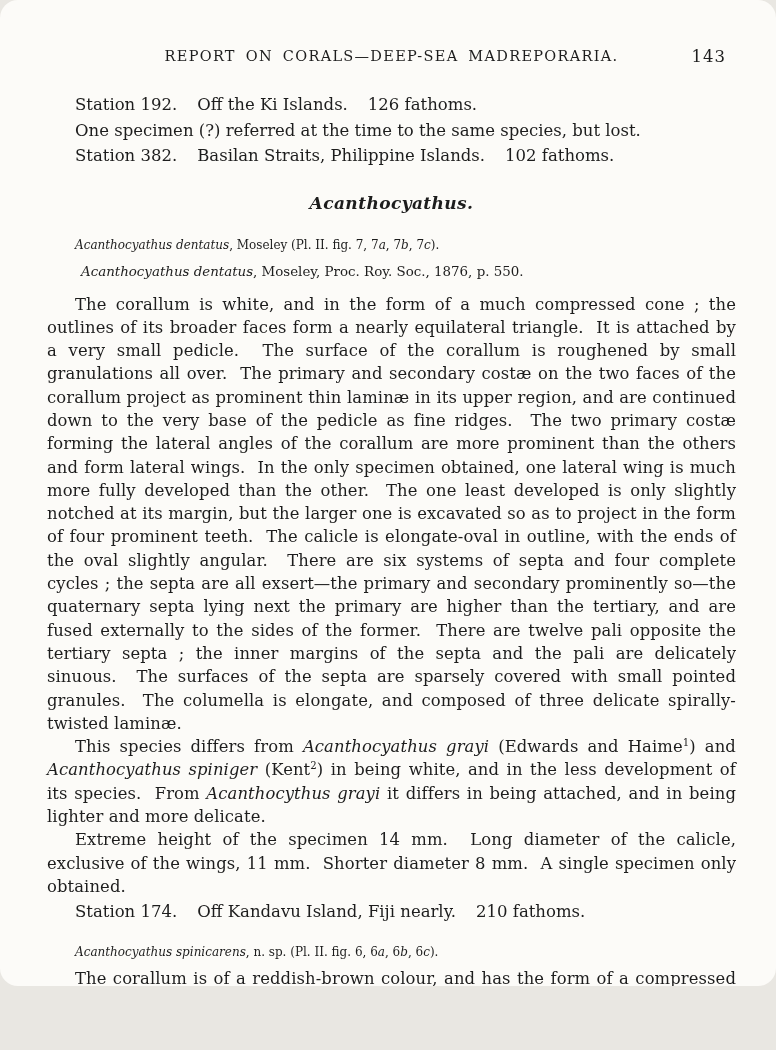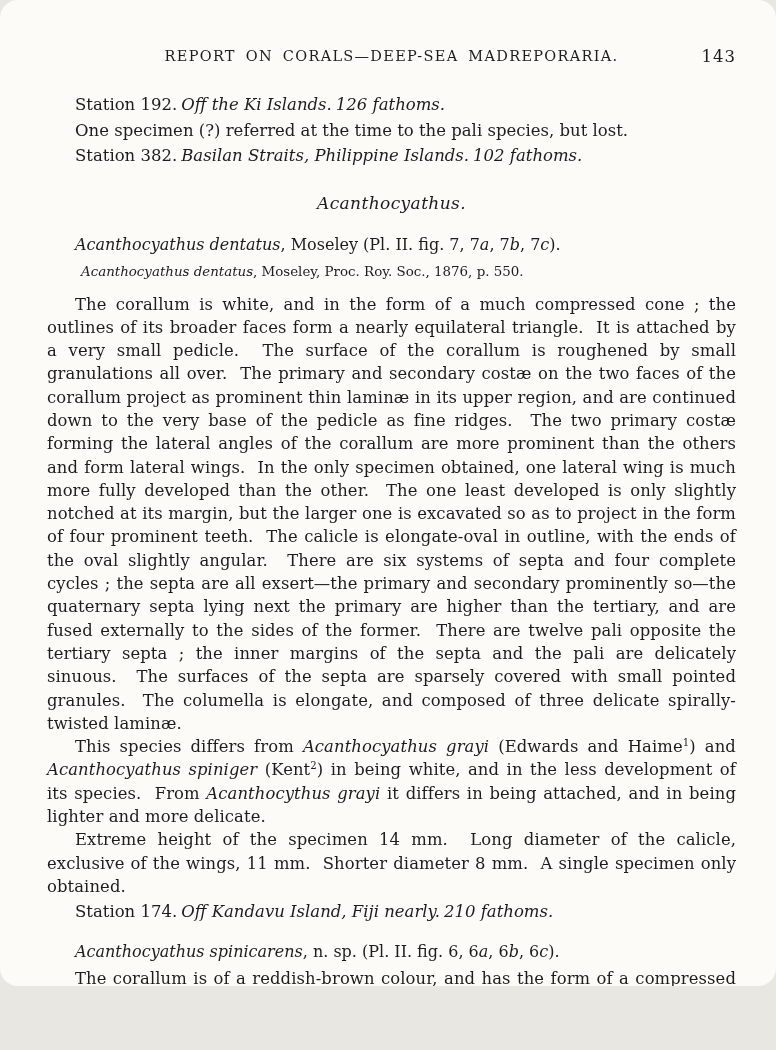--- a/index.html
+++ b/index.html
@@ -21,45 +21,45 @@
     text-align:center;
     font-size:14.5px;
     letter-spacing:1.3px;
     word-spacing:4px;
     height:20px;
     margin-bottom:24px;
     white-space:nowrap;
   }
   .page-number {
     position:absolute;
-    right:0; top:-1px;
+    right:10px; top:-1px;
     font-size:16.5px;
     letter-spacing:1px;
     text-align:right;
   }
   p { margin:0; }
   .station-block { margin-left:28px; margin-bottom:14px; }
   .station-line {
     font-size:16.5px;
     line-height:25.5px;
     white-space:nowrap;
   }
-  .gap { margin-left:4px;font-style:italic; }
+  .gap { margin-left:20px; }
   .it { font-style:italic; }
   .genus-heading {
     margin:24px 0 20px 0;
     text-align:center;
     font-size:17px;
-    font-weight:normal;
+    font-weight:bold;
     font-style:italic;
     letter-spacing:0.4px;
   }
   .species-heading {
     margin-left:28px;
-    font-size:16px;
+    font-size:12px;
     line-height:24px;
     margin-bottom:6px;
   }
   .citation {
     margin-left:34px;
     font-size:13.4px;
     line-height:18px;
     margin-bottom:12px;
   }
   .body-para {
@@ -82,21 +82,21 @@
 
 <div class="page">
 
   <div class="running-header">
     <span class="header-title">REPORT ON CORALS—DEEP-SEA MADREPORARIA.</span>
     <span class="page-number">143</span>
   </div>
 
   <div class="station-block">
     <p class="station-line"><span>Station 192.</span><span class="gap">Off the Ki Islands.</span><span class="gap">126 fathoms.</span></p>
-    <p class="station-line">One specimen (?) referred at the time to the pali species, but lost.</p>
+    <p class="station-line">One specimen (?) referred at the time to the same species, but lost.</p>
     <p class="station-line"><span>Station 382.</span><span class="gap">Basilan Straits, Philippine Islands.</span><span class="gap">102 fathoms.</span></p>
   </div>
 
   <h2 class="genus-heading">Acanthocyathus.</h2>
 
   <p class="species-heading"><span class="it">Acanthocyathus dentatus</span><span>, Moseley (Pl. II. fig. 7, 7</span><span class="it">a</span><span>, 7</span><span class="it">b</span><span>, 7</span><span class="it">c</span><span>).</span></p>
 
   <p class="citation"><span class="it">Acanthocyathus dentatus</span><span>, Moseley, Proc. Roy. Soc., 1876, p. 550.</span></p>
 
   <p class="body-para">The corallum is white, and in the form of a much compressed cone&nbsp;; the outlines of its broader faces form a nearly equilateral triangle.&nbsp; It is attached by a very small pedicle.&nbsp; The surface of the corallum is roughened by small granulations all over.&nbsp; The primary and secondary costæ on the two faces of the corallum project as prominent thin laminæ in its upper region, and are continued down to the very base of the pedicle as fine ridges.&nbsp; The two primary costæ forming the lateral angles of the corallum are more prominent than the others and form lateral wings.&nbsp; In the only specimen obtained, one lateral wing is much more fully developed than the other.&nbsp; The one least developed is only slightly notched at its margin, but the larger one is excavated so as to project in the form of four prominent teeth.&nbsp; The calicle is elongate-oval in outline, with the ends of the oval slightly angular.&nbsp; There are six systems of septa and four complete cycles&nbsp;; the septa are all exsert—the primary and secondary prominently so—the quaternary septa lying next the primary are higher than the tertiary, and are fused externally to the sides of the former.&nbsp; There are twelve pali opposite the tertiary septa&nbsp;; the inner margins of the septa and the pali are delicately sinuous.&nbsp; The surfaces of the septa are sparsely covered with small pointed granules.&nbsp; The columella is elongate, and composed of three delicate spirally-twisted laminæ.</p>

